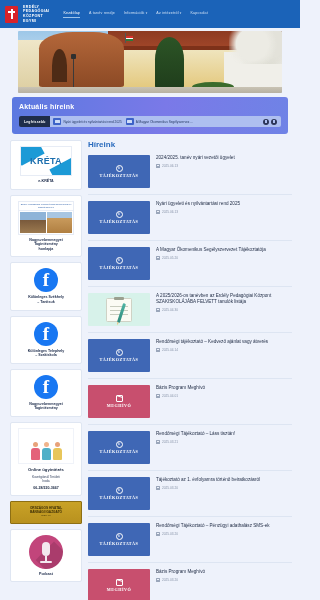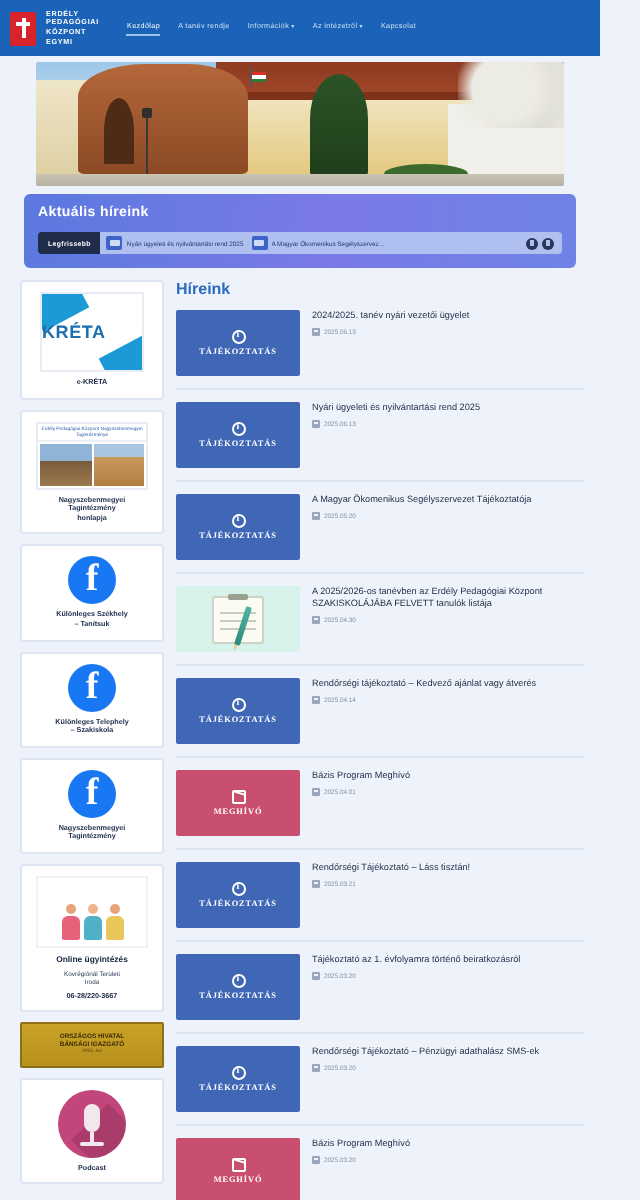--- a/index.html
+++ b/index.html
@@ -164,22 +164,22 @@
   .card {
     background: #fff; border: 1px solid #dfe6f2; border-radius: 2px;
     padding: 5px 4px; display: flex; flex-direction: column;
     align-items: center; gap: 3px;
   }
   .card-label {
     font-size: 3.6px; font-weight: bold; color: #1c2b4a; text-align: center;
     line-height: 4.6px;
   }
   .kreta-box {
-    width: 52px; height: 40px; background: #fff; border: 1px solid #e7ecf5;
-    position: relative; overflow: hidden; display:flex; align-items:center; justify-content:flex-start;
+    width: 52px; height: 30px; background: #fff; border: 1px solid #e7ecf5;
+    position: relative; overflow: hidden; display:flex; align-items:center; justify-content:center;
   }
   .kreta-box:before {
     content:""; position:absolute; left:-6px; top:-8px; width:26px; height:22px;
     background:#1c9ad6; transform: rotate(-28deg);
   }
   .kreta-box:after {
     content:""; position:absolute; right:-8px; bottom:-9px; width:26px; height:22px;
     background:#1c9ad6; transform: rotate(-28deg);
   }
   .kreta-word {

